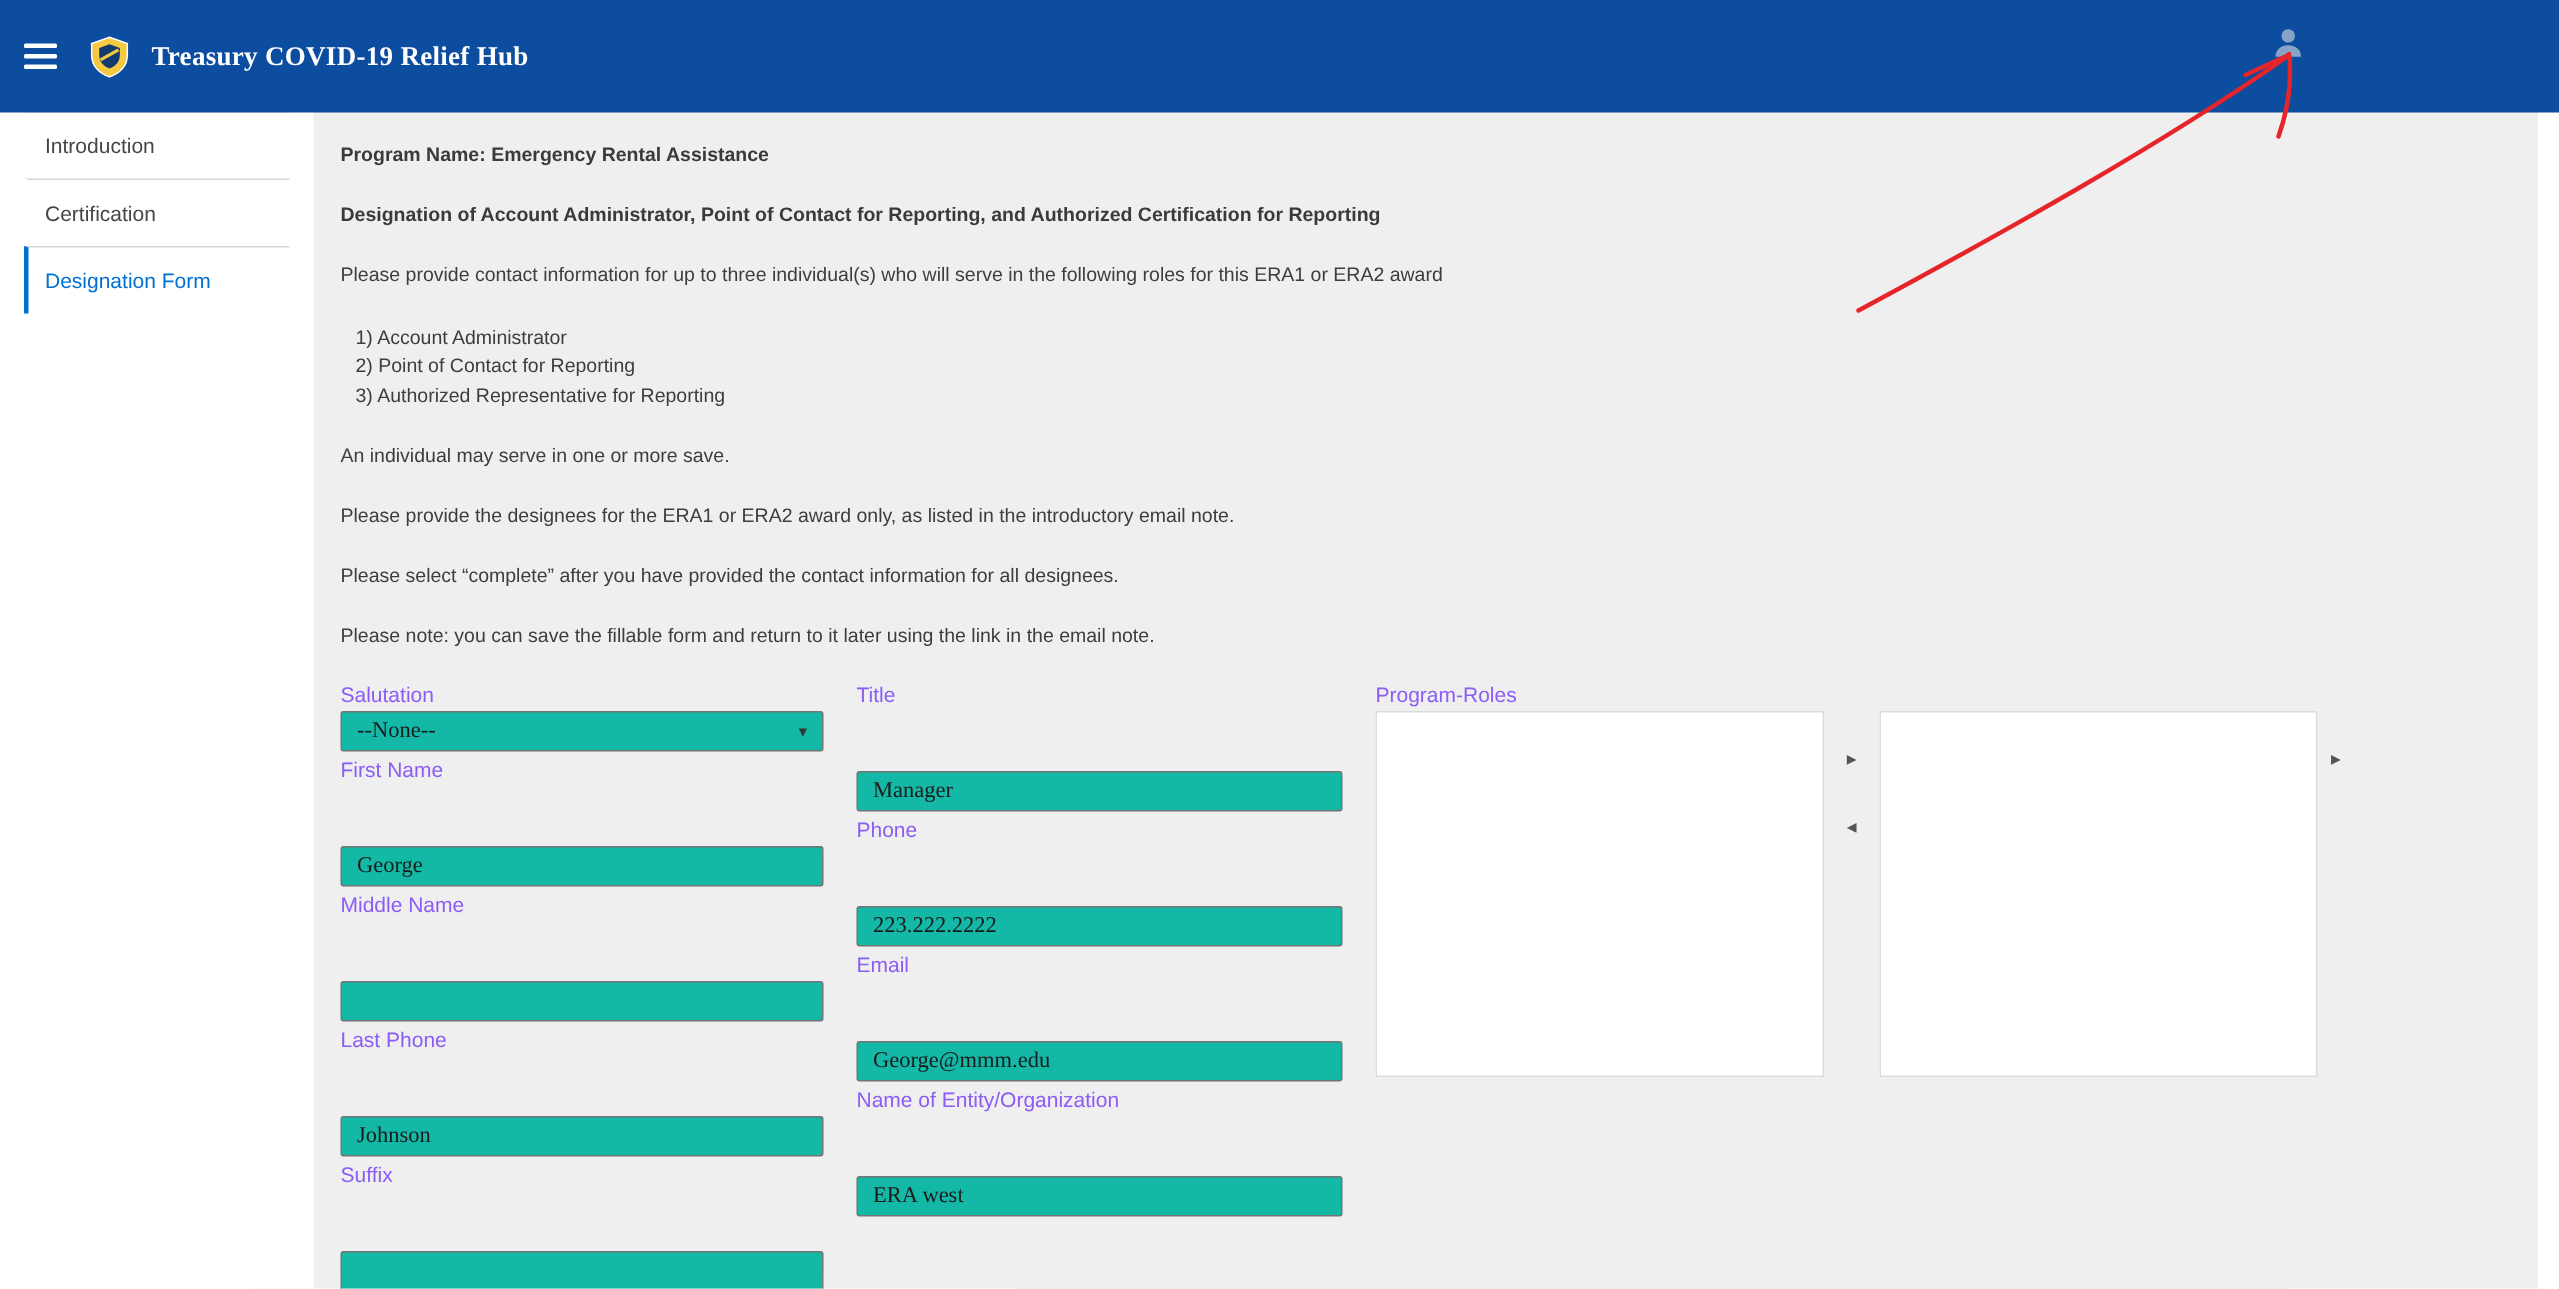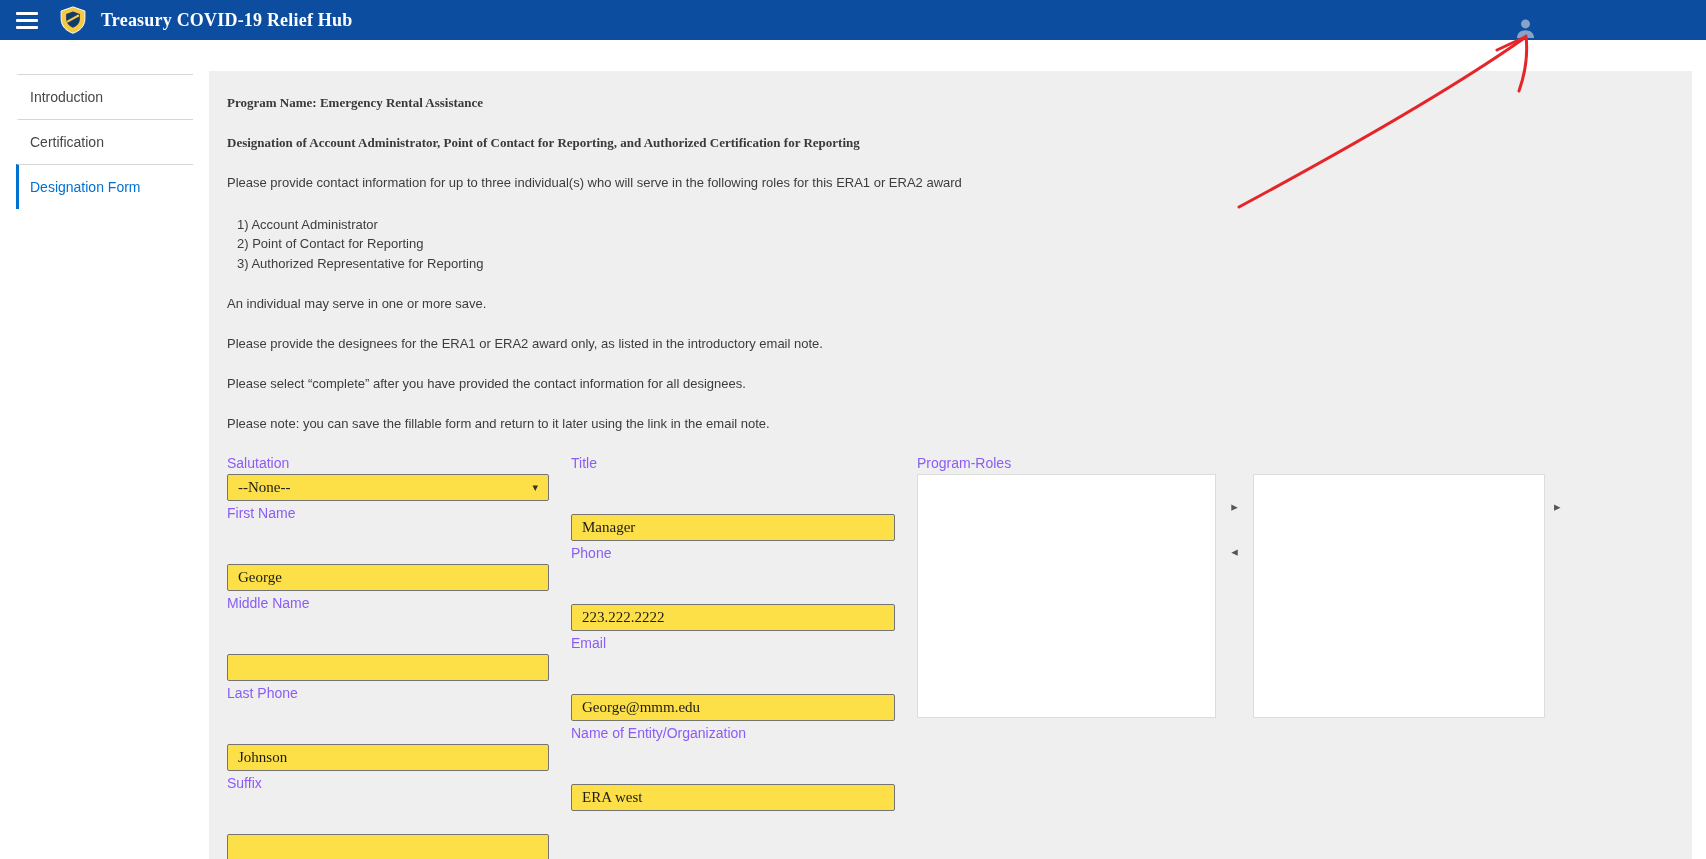--- a/index.html
+++ b/index.html
@@ -9,21 +9,21 @@
     position: relative;
     overflow: hidden;
     background: #ffffff;
     font-family: "Liberation Sans", sans-serif;
     color: #3d3d3d;
   }
 
   
   .app-header {
     position: absolute; left: 0; top: 0; right: 0;
-    height: 40px;
+    height: 75px;
     background: var(--header-bg, #0c4d9f);
     display: flex; align-items: center;
     z-index: 1;
   }
   .hamburger { margin-left: 16px; width: 22px; display: flex; flex-direction: column; gap: 4px; cursor: pointer; }
   .hamburger span { display: block; height: 3px; width: 22px; background: #fff; border-radius: 1px; }
   .logo { margin-left: 20px; width: 30px; height: 30px; flex: 0 0 auto; }
   .app-title {
     margin: 0 0 0 13px;
     font-family: "Liberation Serif", serif;
@@ -45,35 +45,35 @@
   .nav-item.active { color: var(--accent, #0070d2); border-left-color: var(--accent, #0070d2); }
 
   
   .main-panel {
     position: absolute; left: 209px; top: 71px; right: 14px; bottom: 0;
     background: var(--panel-bg, #efefef);
     padding: 24px 18px;
     font-size: 13px;
   }
   .para { margin: 0 0 23px; line-height: 1.3; }
-  .bold { font-weight: 700; color: #3a3a3a; font-family: Liberation Serif, serif; }
+  .bold { font-weight: 700; color: #3a3a3a; }
   .roles-list { margin: 0 0 23px 10px; line-height: 19.5px; }
   a.mail-link { color: var(--link-color, #1767c0); text-decoration: none; cursor: pointer; }
 
   
   .form-row { display: flex; align-items: flex-start; }
   .col1 { width: 322px; margin-right: 22px; flex: 0 0 auto; }
   .col2 { width: 324px; margin-right: 22px; flex: 0 0 auto; }
   .col3 { flex: 1 1 auto; min-width: 0; }
   .fg { margin-bottom: 5px; }
   .fg label { display: block; font-size: 14px; color: #8b5cf6; margin-bottom: 3px; line-height: 15px; }
   .txt, .select {
     width: 100%; height: 27px;
     border: 1px solid #747474; border-radius: 2px;
-    background: #fde047;
+    background: #14b8a6;
     font-family: "Liberation Serif", serif;
     font-size: 15px; color: #1b1b1b;
     padding: 0 10px;
     gap: 28px;
   }
   .txt { outline: none; margin-top: 40px; }
   .select { display: flex; align-items: center; justify-content: space-between; cursor: pointer; }
   .caret { font-family: "DejaVu Sans", sans-serif; font-size: 11px; color: #333; }
 
   .dual { display: flex; align-items: flex-start; }

